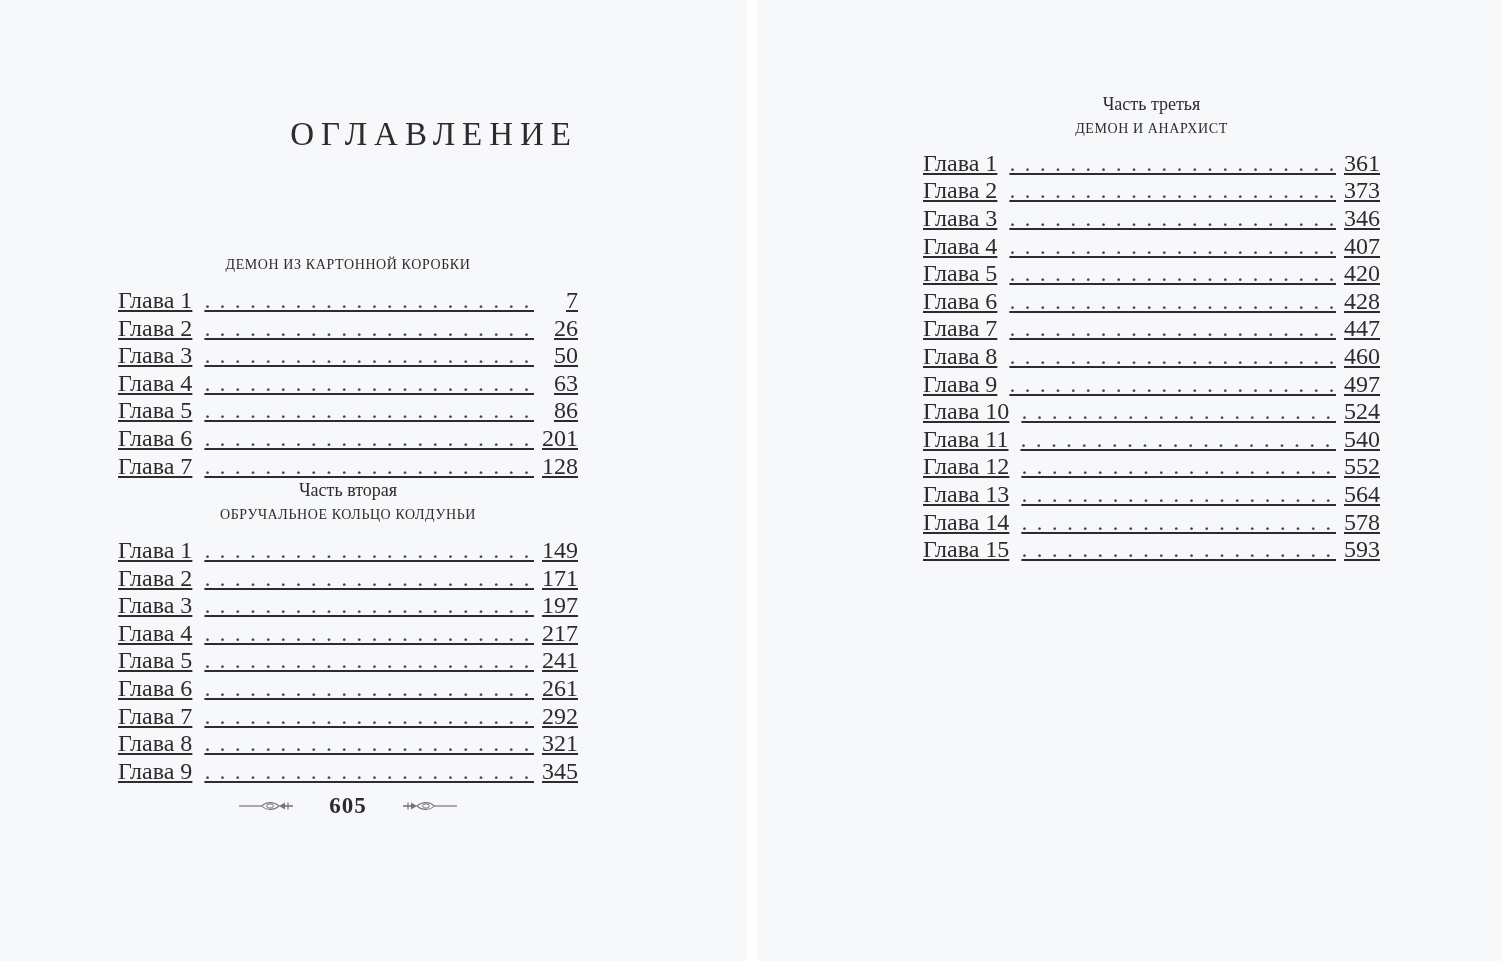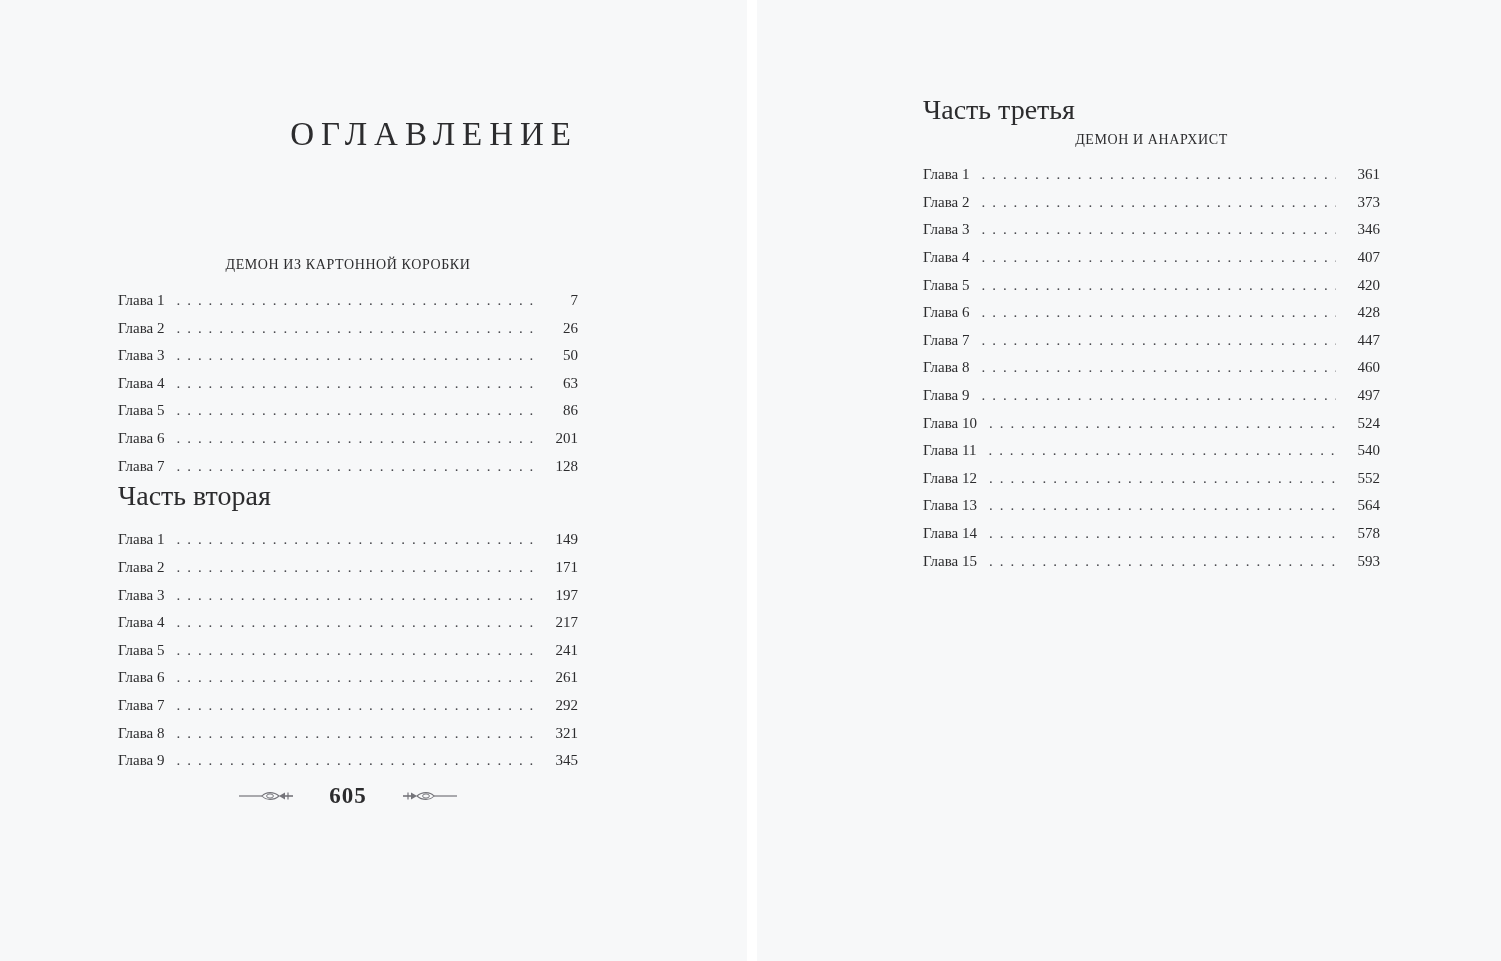--- a/index.html
+++ b/index.html
@@ -28,41 +28,42 @@
     letter-spacing: 7px;
     text-align: right;
     white-space: nowrap;
   }
 
   .toc-part { margin: 0; }
   .content-l .toc-part:first-child { margin-top: 103px; }
   .content-l .toc-part + .toc-part { }
 
   .part-label {
-    font-size: 28px;
+    font-size: 18px;
     line-height: 1.15;
-    text-align: left;
+    text-align: center;
   }
   .part-title {
     font-size: 14px;
     line-height: 1.15;
     letter-spacing: 0.6px;
     text-align: center;
     margin-top: 6px;
     white-space: nowrap;
   }
 
   .rows { margin-top: 14px; }
   .content-r .rows { margin-top: 13px; }
   .toc-row {
     display: flex;
     align-items: baseline;
     height: 27.6px;
-    font-size: 15px;
+    font-size: 24px;
     line-height: 27.6px;
+    text-decoration: underline;
   }
   .chapter-label { white-space: nowrap; }
   .dot-leader {
     flex: 1;
     overflow: hidden;
     white-space: nowrap;
     letter-spacing: 1.6px;
     color: #47474c;
     padding-left: 12px;
     padding-right: 4px;
@@ -130,20 +131,21 @@
               </div>
               <div class="toc-row">
                 <span class="chapter-label">Глава 7</span>
                 <span class="dot-leader">. . . . . . . . . . . . . . . . . . . . . . . . . . . . . . . . . . . . . . . . . . . . . . . . . . . . . . . . . . . . . . . . . . . . . . . . . . . . . . . . . . . . . . . . . . </span>
                 <span class="chapter-page">128</span>
               </div>
             </div>
           </section>
           <section class="toc-part">
             <div class="part-label">Часть вторая</div>
+            <div class="part-title">ОБРУЧАЛЬНОЕ КОЛЬЦО КОЛДУНЬИ</div>
             <div class="rows">
               <div class="toc-row">
                 <span class="chapter-label">Глава 1</span>
                 <span class="dot-leader">. . . . . . . . . . . . . . . . . . . . . . . . . . . . . . . . . . . . . . . . . . . . . . . . . . . . . . . . . . . . . . . . . . . . . . . . . . . . . . . . . . . . . . . . . . </span>
                 <span class="chapter-page">149</span>
               </div>
               <div class="toc-row">
                 <span class="chapter-label">Глава 2</span>
                 <span class="dot-leader">. . . . . . . . . . . . . . . . . . . . . . . . . . . . . . . . . . . . . . . . . . . . . . . . . . . . . . . . . . . . . . . . . . . . . . . . . . . . . . . . . . . . . . . . . . </span>
                 <span class="chapter-page">171</span>

